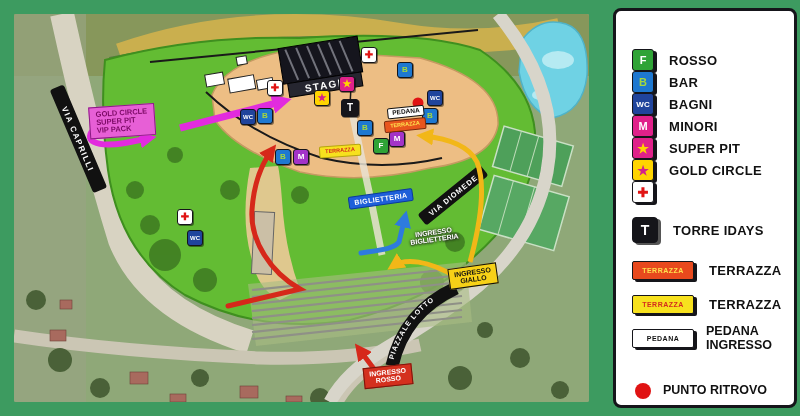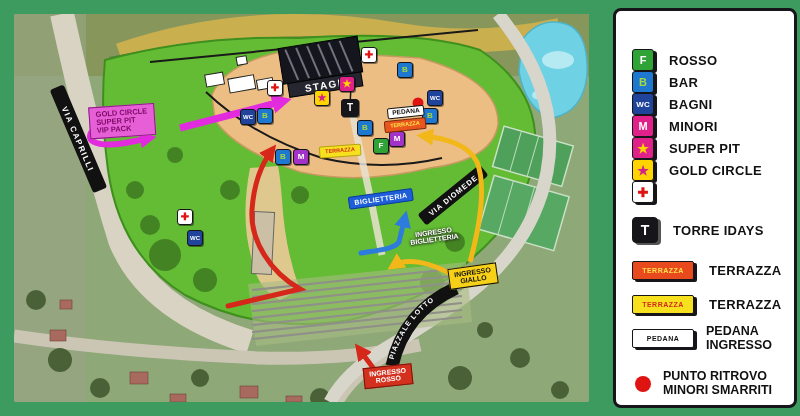--- a/index.html
+++ b/index.html
@@ -311,20 +311,19 @@
     <div class="leg-wide leg-terr-yel">TERRAZZA</div>
     <div class="leg-label">TERRAZZA</div>
   </div>
   <div class="leg-row" style="top:314px">
     <div class="leg-wide leg-pedana">PEDANA</div>
     <div class="leg-label2">
       <div>PEDANA</div>
       <div>INGRESSO</div>
     </div>
   </div>
-  <div class="leg-row" style="top:359px">
+  <div class="leg-row" style="top:372px">
     <div class="leg-dot"></div>
     <div class="leg-label2">
       <div>PUNTO RITROVO</div>
-      <div>MINORI SMARRITI</div>
     </div>
   </div>
 </div>
 
 </body></html>

